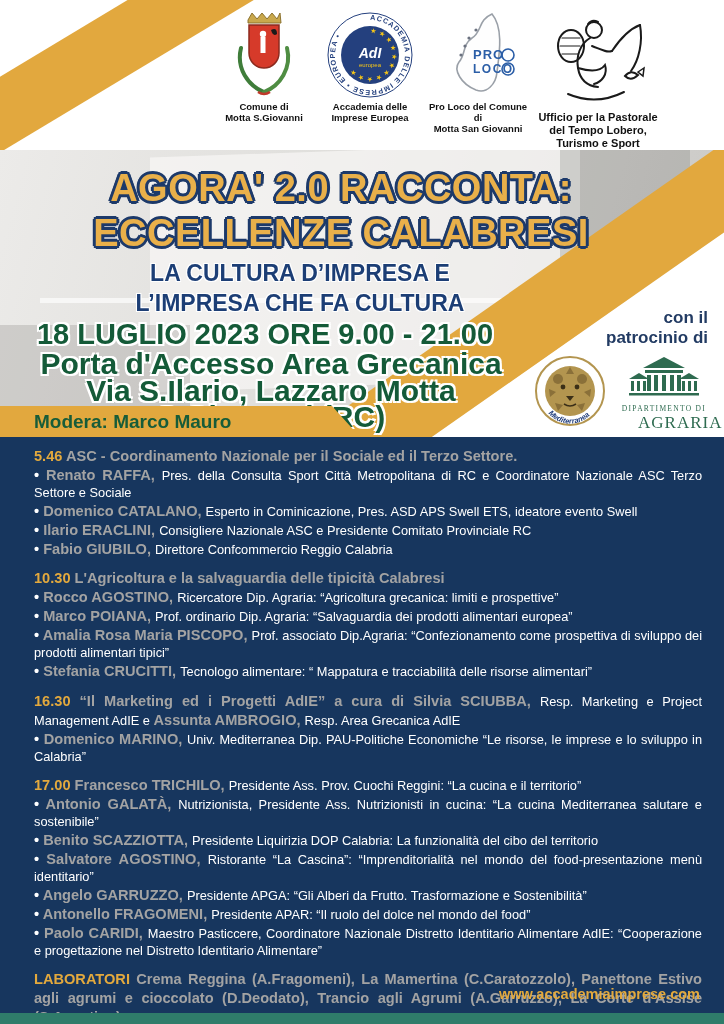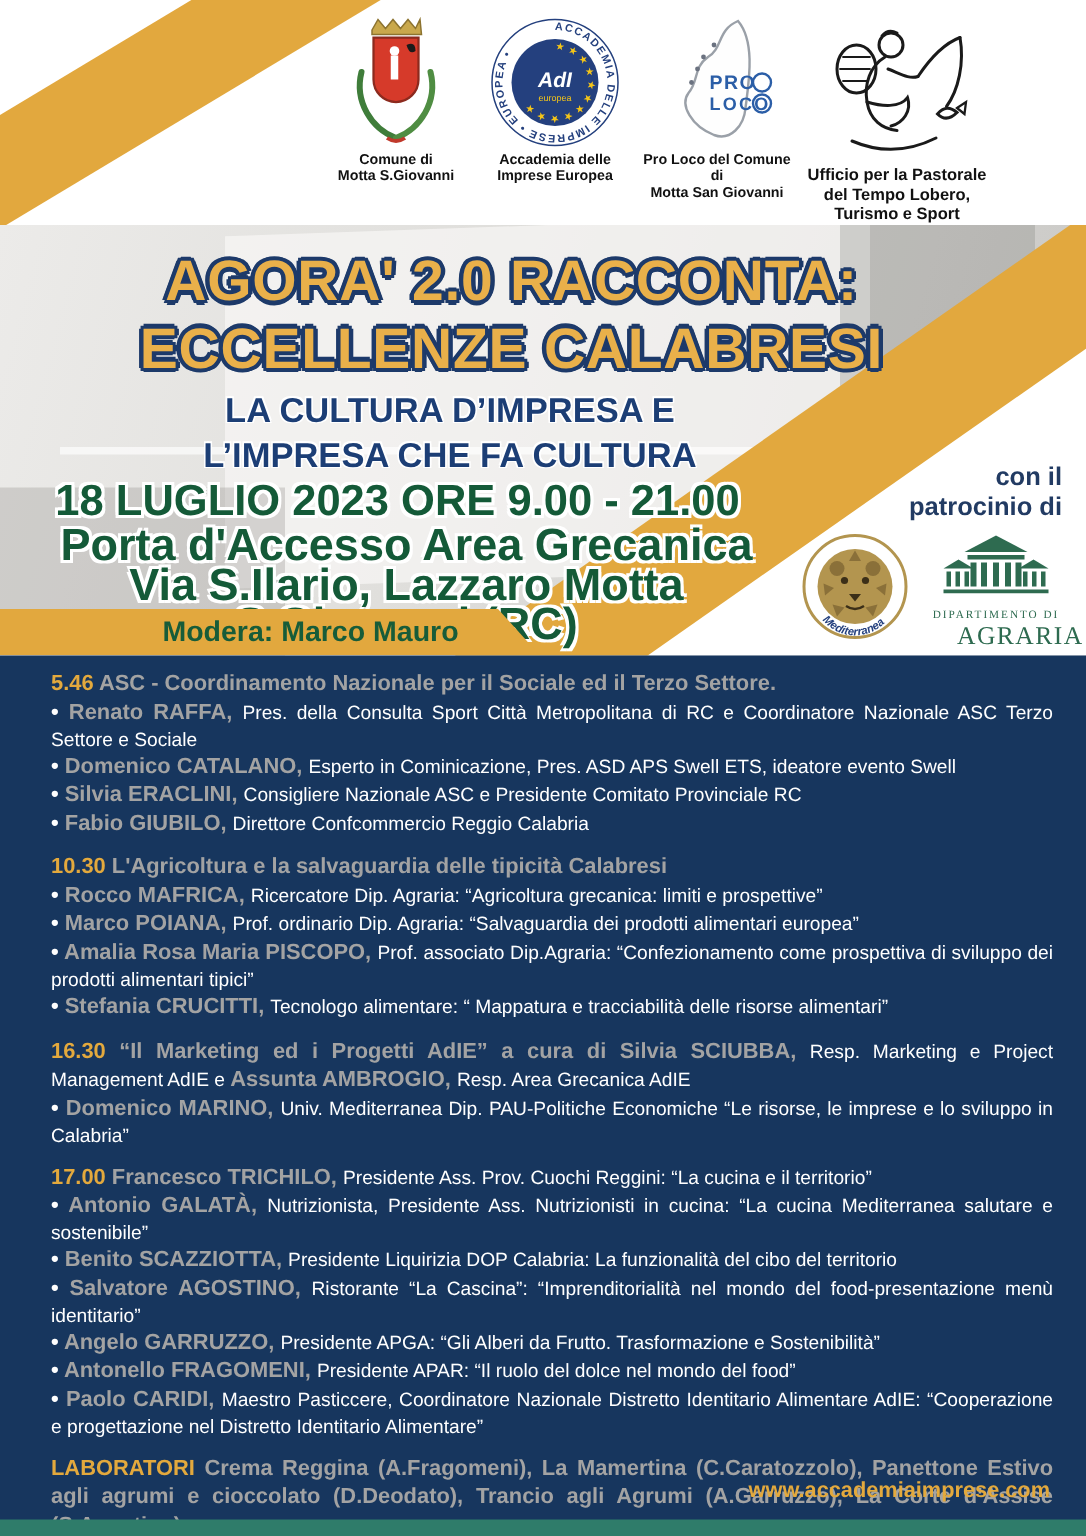--- a/index.html
+++ b/index.html
@@ -39,21 +39,21 @@
   .sub-line{font-size:23px;font-weight:bold;color:#1c3e75;line-height:30px;margin:0;
     text-shadow:-1px -1px 0 #fff,1px -1px 0 #fff,-1px 1px 0 #fff,1px 1px 0 #fff;}
   .date-wrap{position:absolute;left:0;top:168px;width:530px;text-align:center;z-index:3;}
   .date-line{font-size:29px;font-weight:bold;color:#145a38;line-height:32px;margin:0;
     text-shadow:-2px -2px 0 #fff,2px -2px 0 #fff,-2px 2px 0 #fff,2px 2px 0 #fff,
                 -2px 0 0 #fff,2px 0 0 #fff,0 -2px 0 #fff,0 2px 0 #fff;}
   .venue-line{font-size:30px;font-weight:bold;color:#145a38;line-height:26px;margin:1px 0 0 12px;
     text-shadow:-2px -2px 0 #fff,2px -2px 0 #fff,-2px 2px 0 #fff,2px 2px 0 #fff;}
   .modera-band{position:absolute;left:0;top:256px;width:380px;height:31px;background:#e2a83e;z-index:4;
     clip-path:polygon(0 0,332px 0,360px 31px,0 31px);}
-  .modera-text{font-size:19px;font-weight:bold;color:#175c39;line-height:31px;margin:0 0 0 34px;text-align:center;}
+  .modera-text{font-size:19px;font-weight:bold;color:#175c39;line-height:31px;margin:0 0 0 34px;}
   .patrocinio{position:absolute;right:12px;top:158px;width:200px;z-index:4;text-align:right;}
   .patrocinio-label{white-space:pre-line;font-size:17px;font-weight:bold;color:#223b63;line-height:1.2;margin:0 4px 6px 0;}
   .patro-logos{display:flex;justify-content:flex-end;align-items:flex-start;gap:6px;}
   .dip-block{text-align:center;width:96px;font-family:"Liberation Serif",serif;color:#2e6b50;}
   .dip-l1{font-size:7.5px;letter-spacing:1.3px;margin-top:1px;}
   .dip-l2{font-size:17px;letter-spacing:1px;margin-top:0;margin-left:22px;}
   .uni-block{text-align:center;width:80px;}
 
   
   .program{position:absolute;top:437px;left:0;width:724px;height:587px;background:#17365e;
@@ -242,26 +242,26 @@
         </div>
       </div>
     </div>
   </div>
 
   <div class="program">
       <div class="section">
         <p class="line"><span class="seg-time">5.46 </span><span class="seg-b">ASC - Coordinamento Nazionale per il Sociale ed il Terzo Settore.</span></p>
         <p class="line"><span class="bullet">• </span><span class="seg-b">Renato RAFFA, </span><span class="seg-r">Pres. della Consulta Sport Città Metropolitana di RC e Coordinatore Nazionale ASC Terzo Settore e Sociale</span></p>
         <p class="line"><span class="bullet">• </span><span class="seg-b">Domenico CATALANO, </span><span class="seg-r">Esperto in Cominicazione, Pres. ASD APS Swell ETS, ideatore evento Swell</span></p>
-        <p class="line"><span class="bullet">• </span><span class="seg-b">Silvia ERACLINI, </span><span class="seg-r">Consigliere Nazionale ASC e Presidente Comitato Provinciale RC</span></p>
+        <p class="line"><span class="bullet">• </span><span class="seg-b">Ilario ERACLINI, </span><span class="seg-r">Consigliere Nazionale ASC e Presidente Comitato Provinciale RC</span></p>
         <p class="line"><span class="bullet">• </span><span class="seg-b">Fabio GIUBILO, </span><span class="seg-r">Direttore Confcommercio Reggio Calabria</span></p>
       </div>
       <div class="section">
         <p class="line"><span class="seg-time">10.30 </span><span class="seg-b">L'Agricoltura e la salvaguardia delle tipicità Calabresi</span></p>
-        <p class="line"><span class="bullet">• </span><span class="seg-b">Rocco MAFRICA, </span><span class="seg-r">Ricercatore Dip. Agraria: “Agricoltura grecanica: limiti e prospettive”</span></p>
+        <p class="line"><span class="bullet">• </span><span class="seg-b">Rocco AGOSTINO, </span><span class="seg-r">Ricercatore Dip. Agraria: “Agricoltura grecanica: limiti e prospettive”</span></p>
         <p class="line"><span class="bullet">• </span><span class="seg-b">Marco POIANA, </span><span class="seg-r">Prof. ordinario Dip. Agraria: “Salvaguardia dei prodotti alimentari europea”</span></p>
         <p class="line"><span class="bullet">• </span><span class="seg-b">Amalia Rosa Maria PISCOPO, </span><span class="seg-r">Prof. associato Dip.Agraria: “Confezionamento come prospettiva di sviluppo dei prodotti alimentari tipici”</span></p>
         <p class="line"><span class="bullet">• </span><span class="seg-b">Stefania CRUCITTI, </span><span class="seg-r">Tecnologo alimentare: “ Mappatura e tracciabilità delle risorse alimentari”</span></p>
       </div>
       <div class="section">
         <p class="line"><span class="seg-time">16.30 </span><span class="seg-b">“Il Marketing ed i Progetti AdIE” a cura di Silvia SCIUBBA, </span><span class="seg-r">Resp. Marketing e Project Management AdIE e </span><span class="seg-b">Assunta AMBROGIO, </span><span class="seg-r">Resp. Area Grecanica AdIE</span></p>
         <p class="line"><span class="bullet">• </span><span class="seg-b">Domenico MARINO, </span><span class="seg-r">Univ. Mediterranea Dip. PAU-Politiche Economiche “Le risorse, le imprese e lo sviluppo in Calabria”</span></p>
       </div>
       <div class="section">
         <p class="line"><span class="seg-time">17.00 </span><span class="seg-b">Francesco TRICHILO, </span><span class="seg-r">Presidente Ass. Prov. Cuochi Reggini: “La cucina e il territorio”</span></p>

